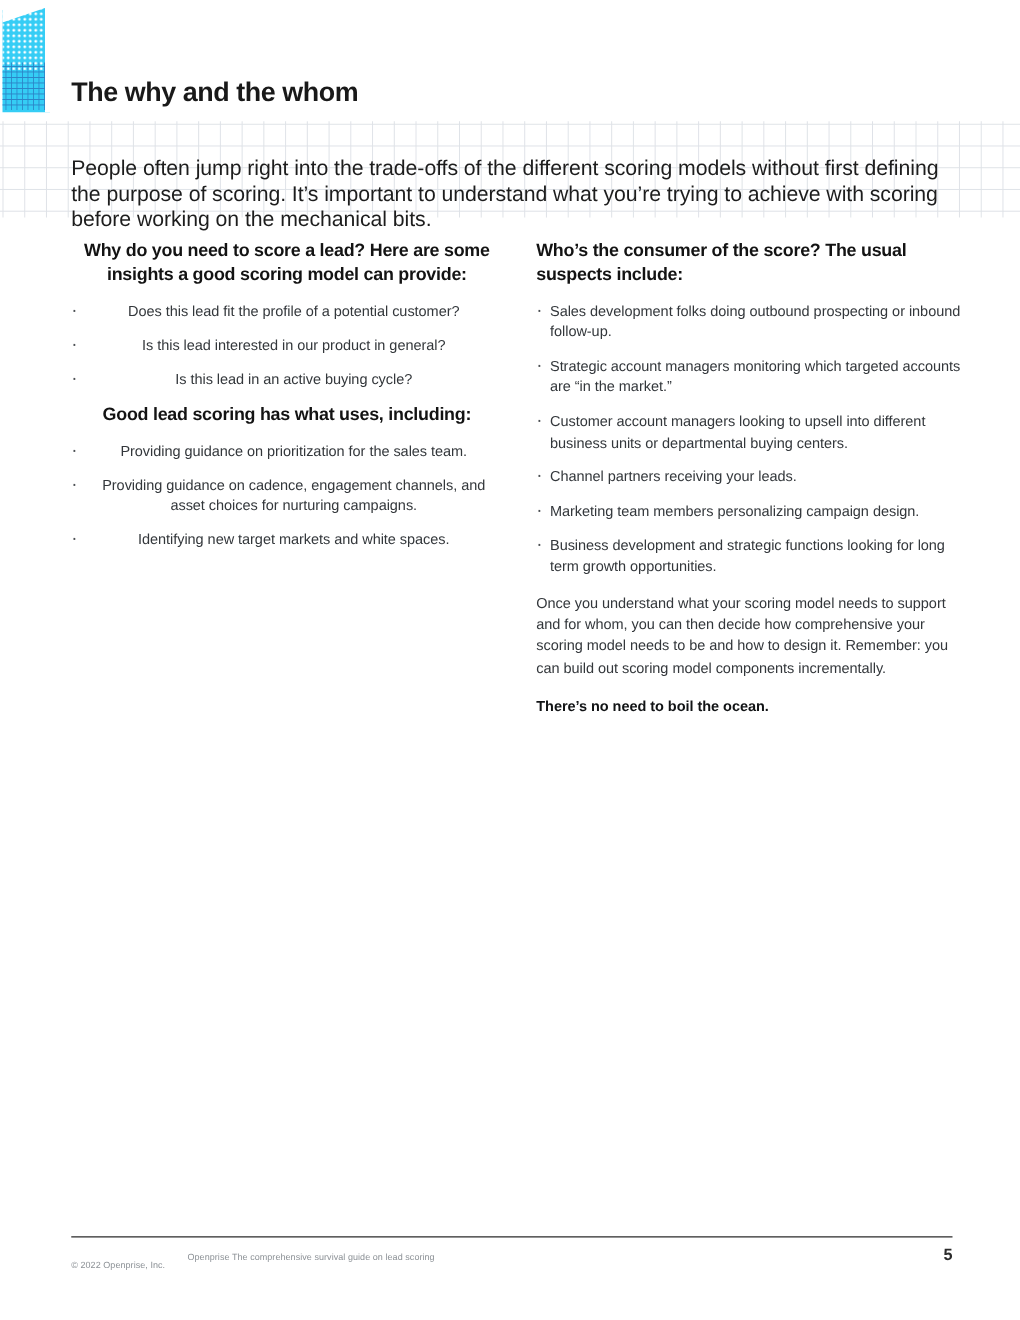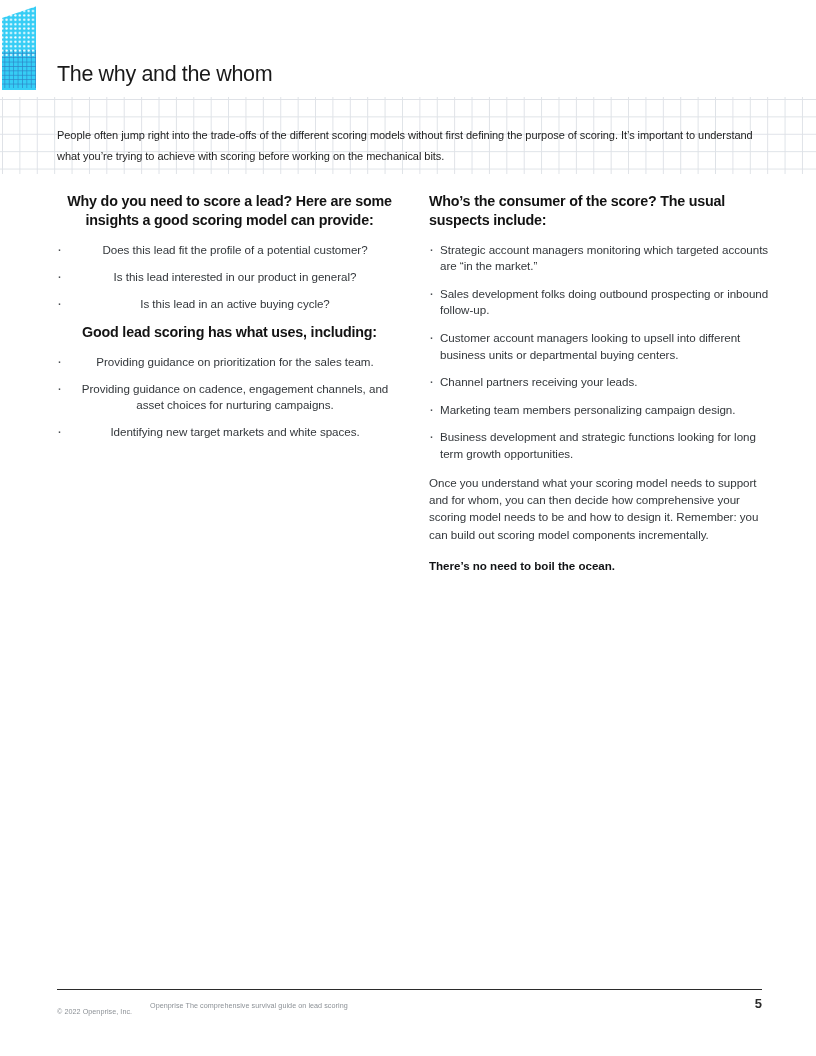--- a/index.html
+++ b/index.html
@@ -52,33 +52,33 @@
     height: 90px;
     overflow: hidden;
   }
 
   
   .page-title {
     position: absolute;
     left: 57px;
     top: 62px;
     font-size: 21.5px;
-    font-weight: normal;
+    font-weight: bold;
     letter-spacing: -0.35px;
     color: #191919;
     margin: 0;
     line-height: 1.2;
   }
 
   .intro {
     position: absolute;
     left: 57px;
     top: 108px;
     width: 705px;
-    font-size: 11px;
+    font-size: 17px;
     line-height: 20.6px;
     color: #1d1d1d;
     letter-spacing: -0.05px;
     margin-top: 17px;
   }
 
   
   .columns {
     position: absolute;
     left: 0;
@@ -245,22 +245,22 @@
         <li>Providing guidance on cadence, engagement channels, and asset choices for nurturing campaigns.</li>
         <li>Identifying new target markets and white spaces.</li>
       </ul>
     </div>
 
     <div class="col col-right">
 
       <h2 class="sec-head">Who’s the consumer of the score? The usual suspects include:</h2>
 
       <ul class="bullets">
+        <li>Sales development folks doing outbound prospecting or inbound follow-up.</li>
         <li>Strategic account managers monitoring which targeted accounts are “in the market.”</li>
-        <li>Sales development folks doing outbound prospecting or inbound follow-up.</li>
         <li>Customer account managers looking to upsell into different business units or departmental buying centers.</li>
         <li>Channel partners receiving your leads.</li>
         <li>Marketing team members personalizing campaign design.</li>
         <li>Business development and strategic functions looking for long term growth opportunities.</li>
       </ul>
 
       <p class="closing-para">Once you understand what your scoring model needs to support and for whom, you can then decide how comprehensive your scoring model needs to be and how to design it. Remember: you can build out scoring model components incrementally.</p>
 
       <p class="closing-bold">There’s no need to boil the ocean.</p>
     </div>

